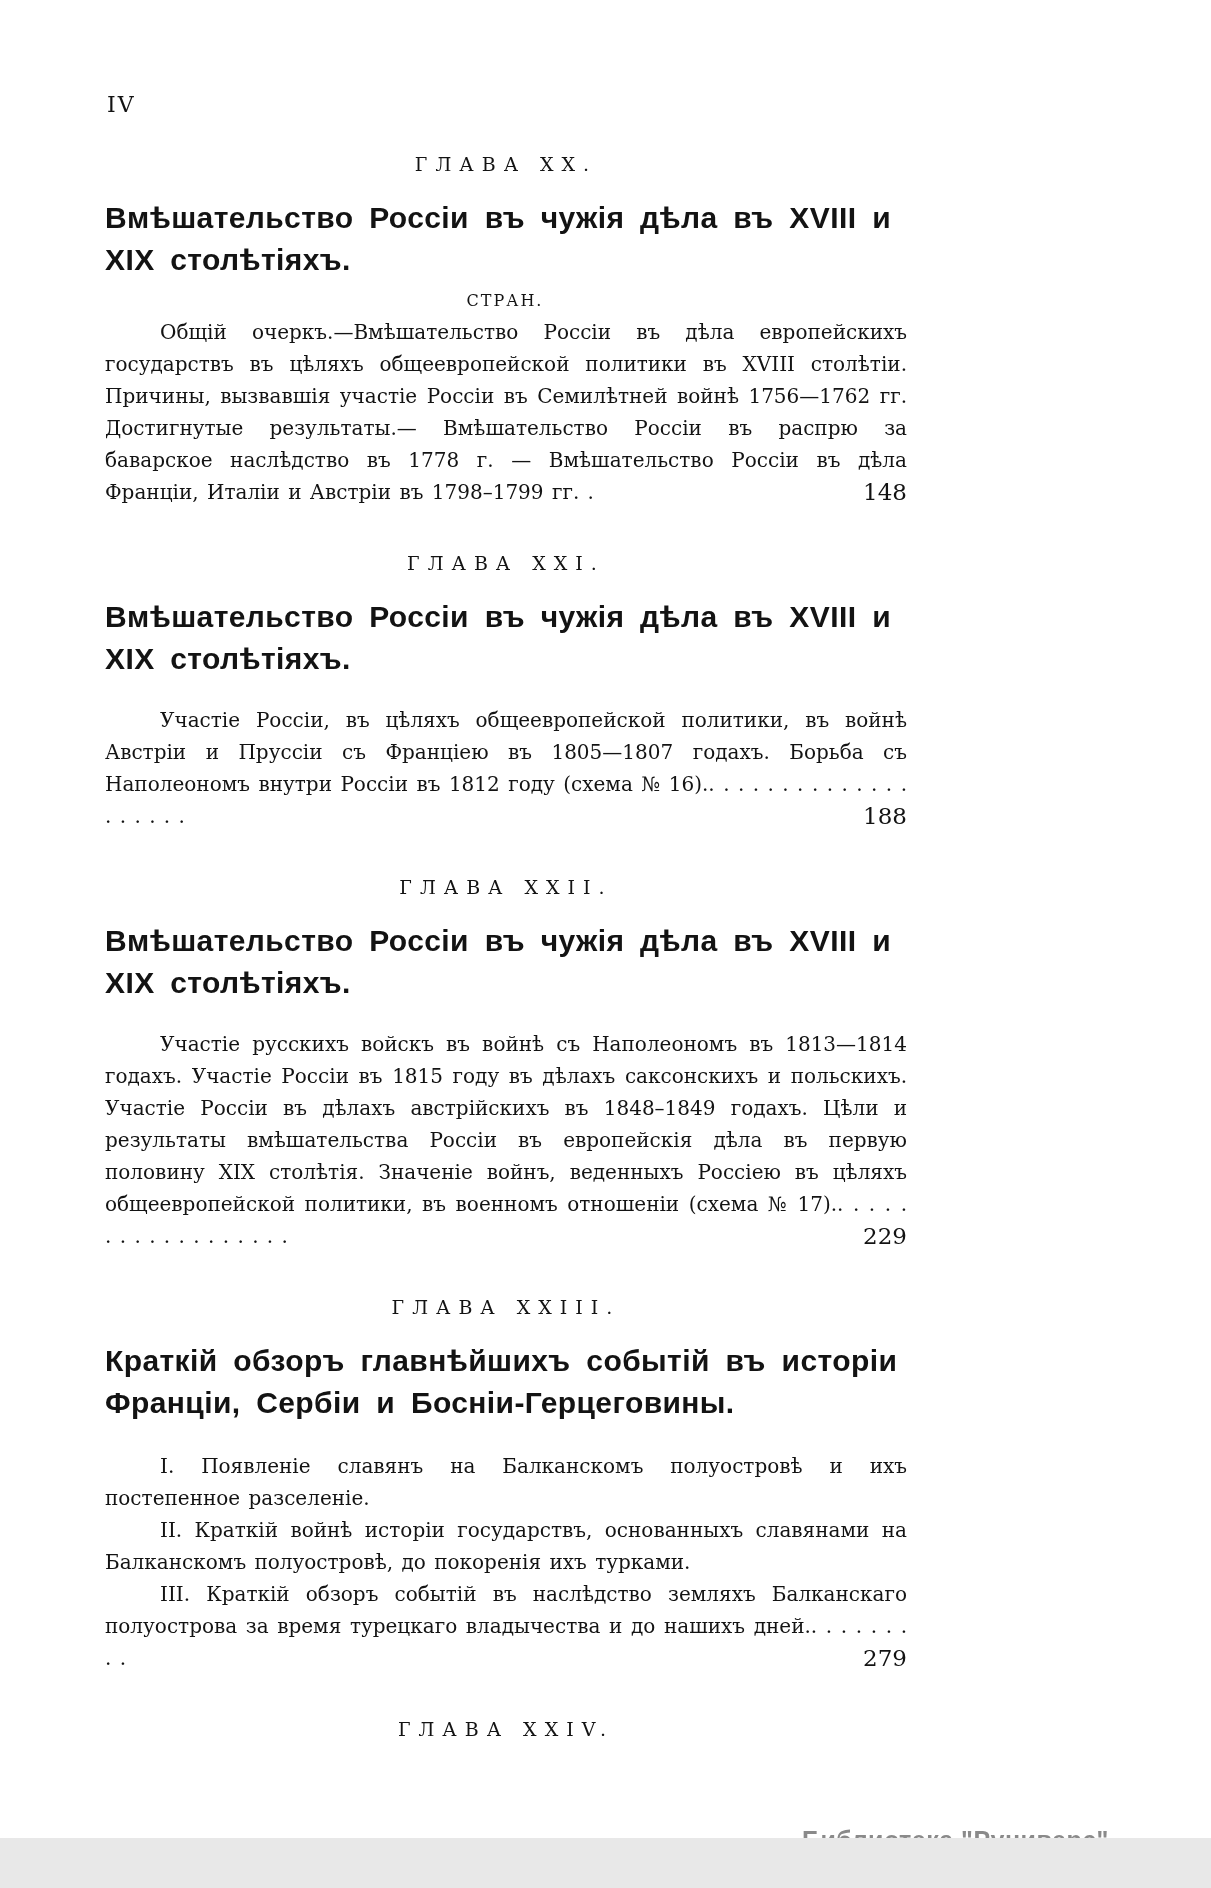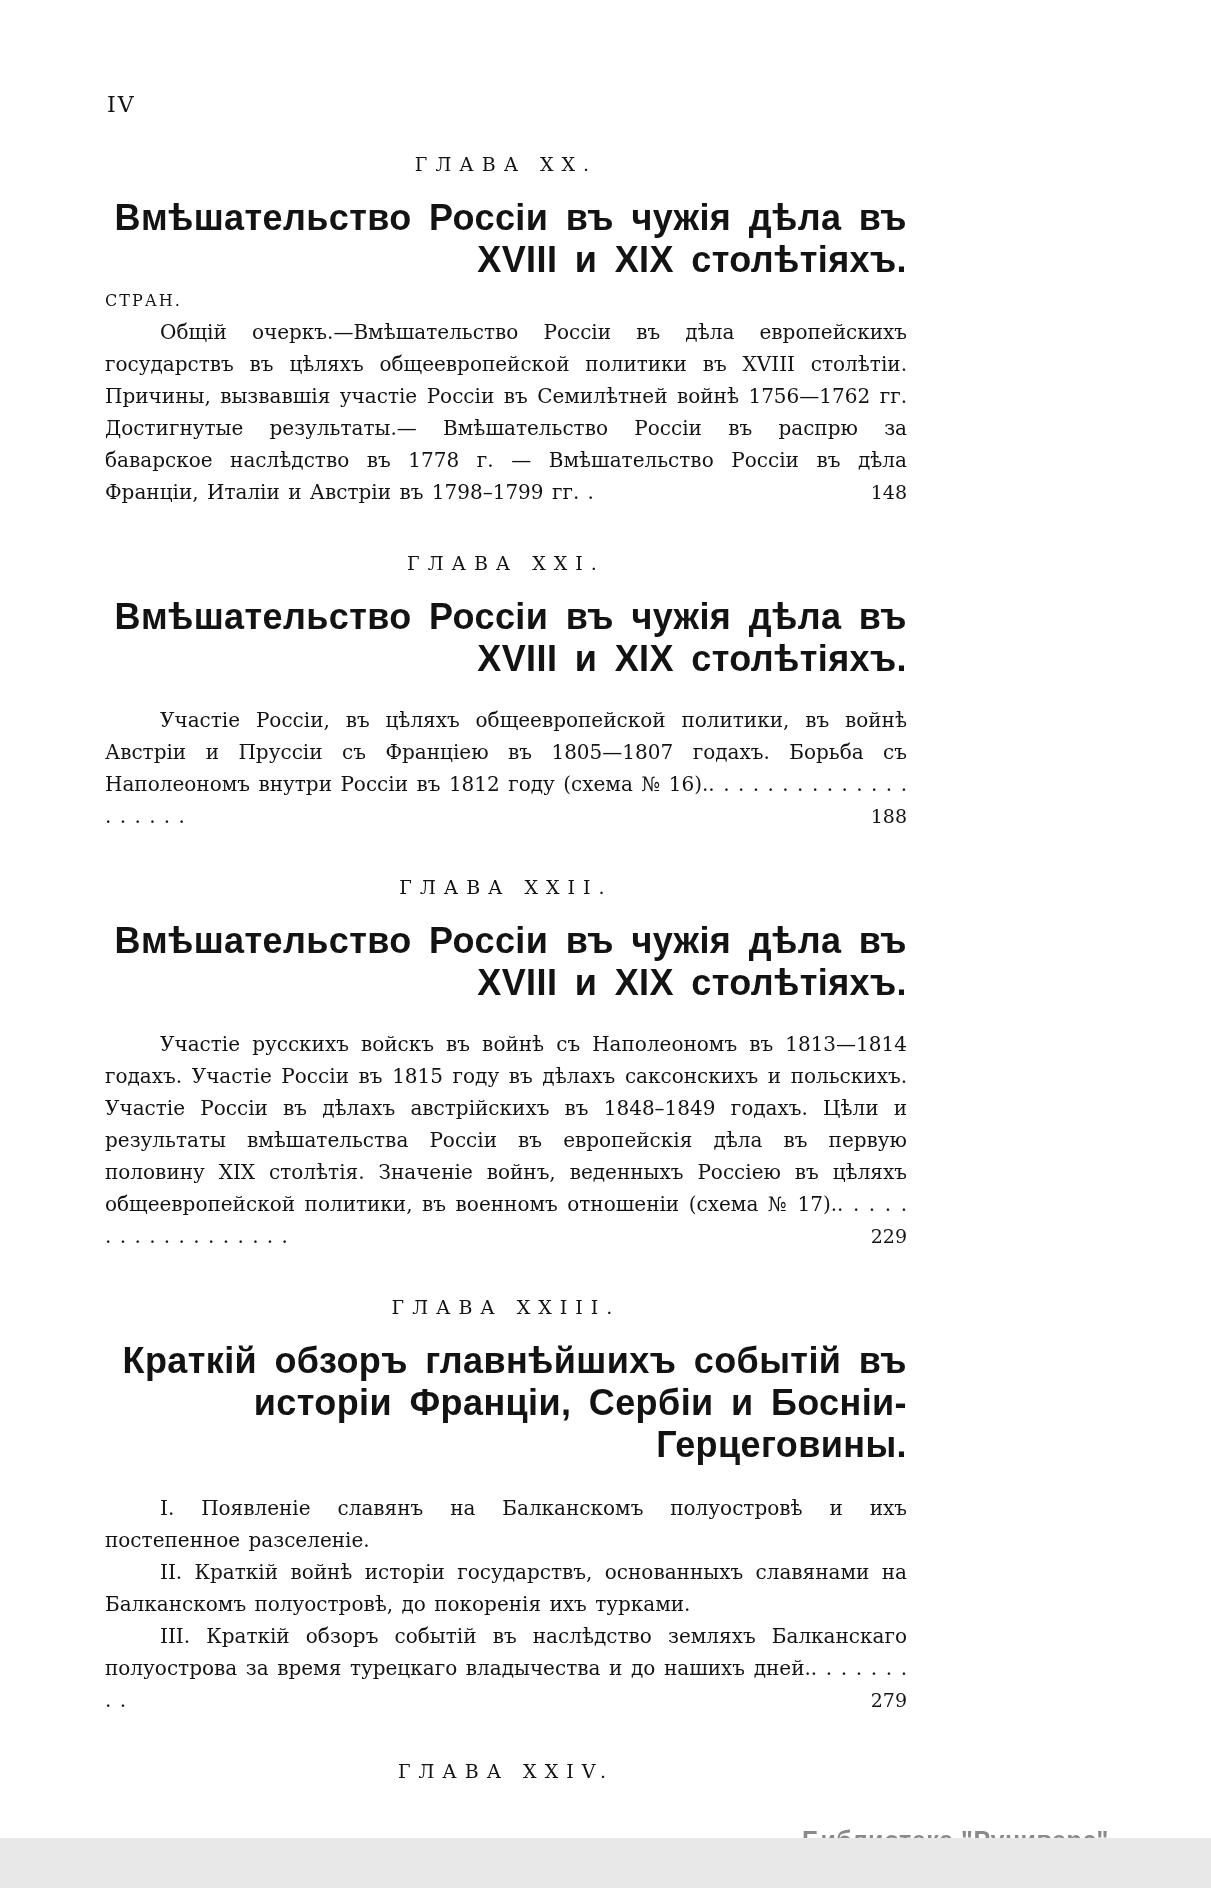--- a/index.html
+++ b/index.html
@@ -22,48 +22,48 @@
     margin:0 0 36px 2px;
   }
   .glava{
     text-align:center;
     font-size:19px;
     letter-spacing:8px;
     margin:44px 0 22px 0;
     white-space:nowrap;
   }
   .chapter-title{
-    text-align:right;
+    text-align:left;
     font-family:"Liberation Sans", sans-serif;
     font-weight:700;
-    font-size:36px;
+    font-size:30px;
     line-height:42px;
     word-spacing:7px;
     letter-spacing:0.4px;
     margin:0 0 10px 0;
   }
   .stran{
-    text-align:left;
+    text-align:center;
     font-size:16px;
     letter-spacing:2px;
     margin:0 2px 6px 0;
   }
   .entry{position:relative;}
   .para{
     font-size:20px;
     line-height:32px;
     text-align:justify;
     text-indent:55px;
     word-spacing:2px;
     margin:0;
   }
   .pagenum{
     position:absolute;
     right:0;bottom:0;
-    font-size:19px;
+    font-size:23px;
     line-height:32px;
     background:#ffffff;
     padding-left:10px;
   }
   .watermark{
     position:absolute;
     left:802px;top:1826px;
     font-family:"Liberation Sans", sans-serif;
     font-weight:700;
     font-size:25px;

